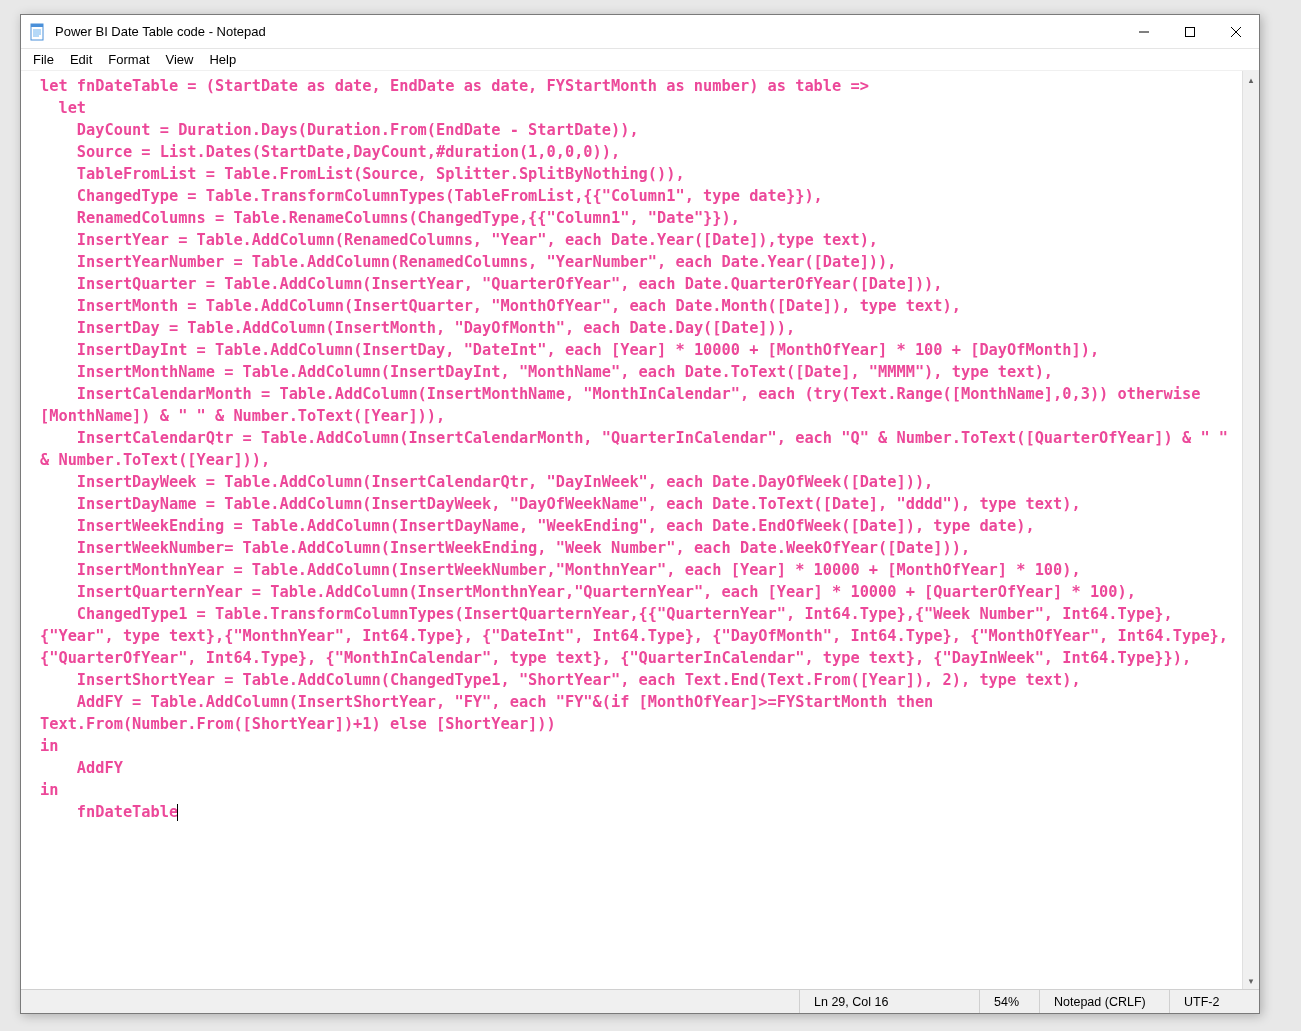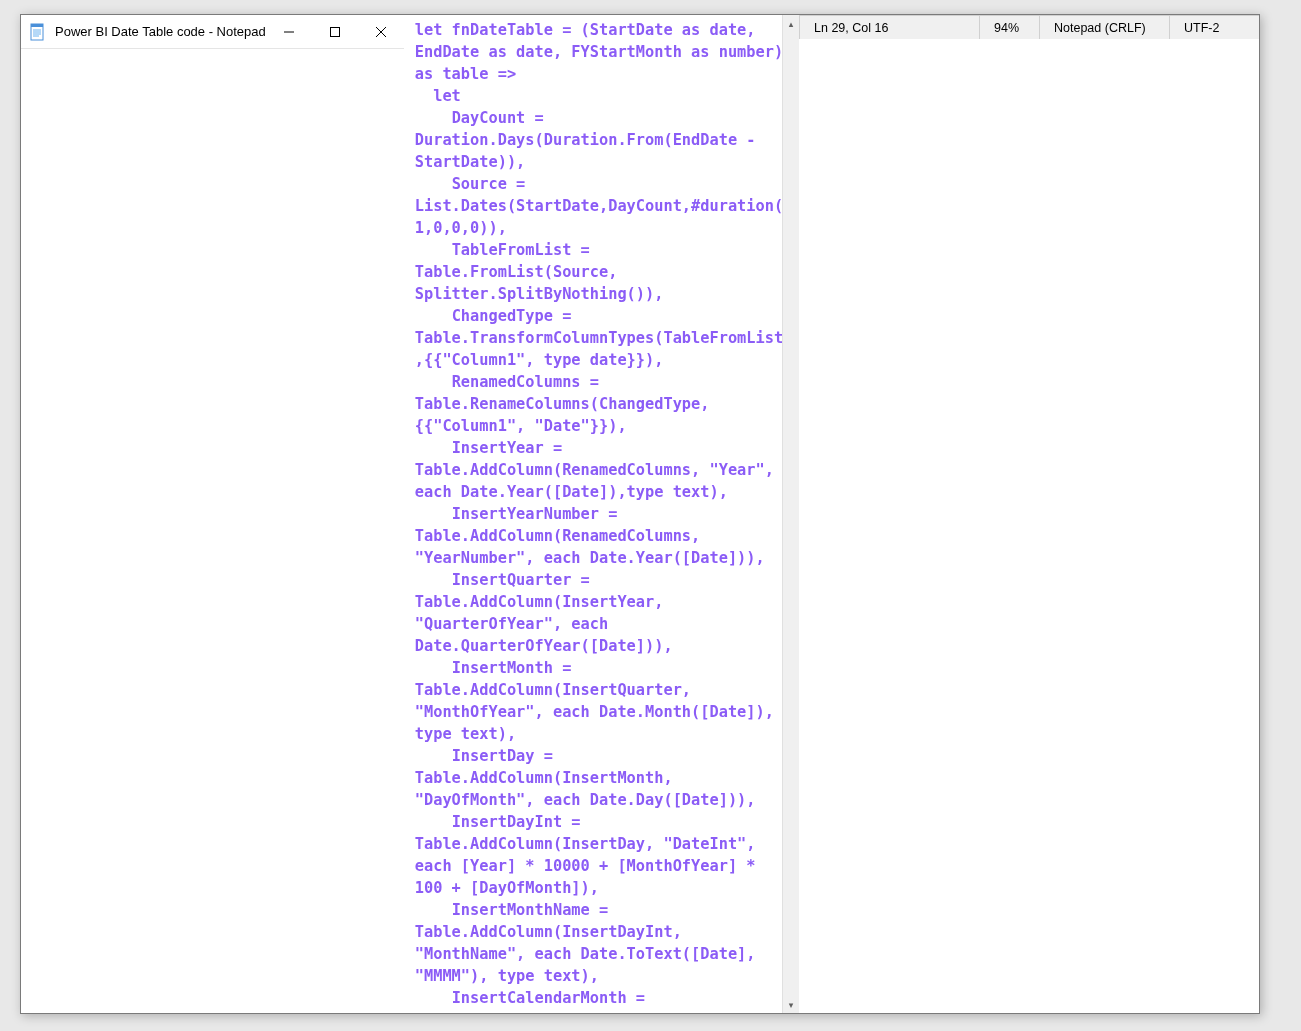--- a/index.html
+++ b/index.html
@@ -14,21 +14,21 @@
     position: absolute; inset: 0;
     background: #e8e8e8;
   }
   .window {
     position: absolute;
     left: 20px; top: 14px;
     width: 1240px; height: 1000px;
     background: #ffffff;
     border: 1px solid #7a7a7a;
     box-shadow: 2px 2px 10px rgba(0,0,0,0.25);
-    display: flex; 
+    display: flex; flex-direction: column;
   }
   .titlebar {
     height: 34px;
     background: #ffffff;
     border-bottom: 1px solid #e5e5e5;
     display: flex; align-items: center;
     padding: 0 0 0 8px;
   }
   .titlebar .appicon {
     width: 18px; height: 18px;
@@ -58,27 +58,27 @@
     cursor: pointer;
   }
   .content {
     flex: 1;
     position: relative;
     overflow: hidden;
     background: #ffffff;
   }
   .content pre {
     margin: 0;
-    padding: 4px 11px;
+    padding: 4px 19px;
     font-family: Consolas, "Lucida Console", monospace;
     font-size: 15.3px;
     line-height: 22px;
     white-space: pre-wrap;
     word-break: break-word;
-    color: #8b5cf6;
+    color: #ec4899;
     font-weight: 600;
   }
   .caret {
     display: inline-block;
     width: 1px; height: 17px;
     background: #000;
     vertical-align: text-bottom;
     margin-left: -1px;
   }
   .vscroll {
@@ -147,20 +147,27 @@
       </div>
       <div class="winbtn close">
         <svg width="10" height="10">
             <line x1="0" y1="0" x2="10" y2="10" stroke="#000" stroke-width="1"></line>
             <line x1="10" y1="0" x2="0" y2="10" stroke="#000" stroke-width="1"></line>
           </svg>
       </div>
     </div>
   </div>
 
+  <div class="menubar">
+    <span class="menuitem">File</span>
+    <span class="menuitem">Edit</span>
+    <span class="menuitem">Format</span>
+    <span class="menuitem">View</span>
+    <span class="menuitem">Help</span>
+  </div>
 
   <div class="content">
     <pre id="editor-pre">let fnDateTable = (StartDate as date, EndDate as date, FYStartMonth as number) as table =&gt;
   let
     DayCount = Duration.Days(Duration.From(EndDate - StartDate)),
     Source = List.Dates(StartDate,DayCount,#duration(1,0,0,0)),
     TableFromList = Table.FromList(Source, Splitter.SplitByNothing()),
     ChangedType = Table.TransformColumnTypes(TableFromList,{{"Column1", type date}}),
     RenamedColumns = Table.RenameColumns(ChangedType,{{"Column1", "Date"}}),
     InsertYear = Table.AddColumn(RenamedColumns, "Year", each Date.Year([Date]),type text),
@@ -188,18 +195,18 @@
     <div class="vscroll">
       <div class="arrow">▴</div>
       <div style="flex:1"></div>
       <div class="arrow" style="position:absolute;bottom:0;width:100%;">▾</div>
     </div>
   </div>
 
   <div class="statusbar">
     <div class="spacer"></div>
     <div class="cell first" style="min-width:180px">Ln 29, Col 16</div>
-    <div class="cell" style="min-width:60px">94%</div>
+    <div class="cell" style="min-width:60px">54%</div>
     <div class="cell" style="min-width:130px">Notepad (CRLF)</div>
     <div class="cell" style="min-width:90px">UTF-2</div>
   </div>
 
 </div>
 
 </body></html>

